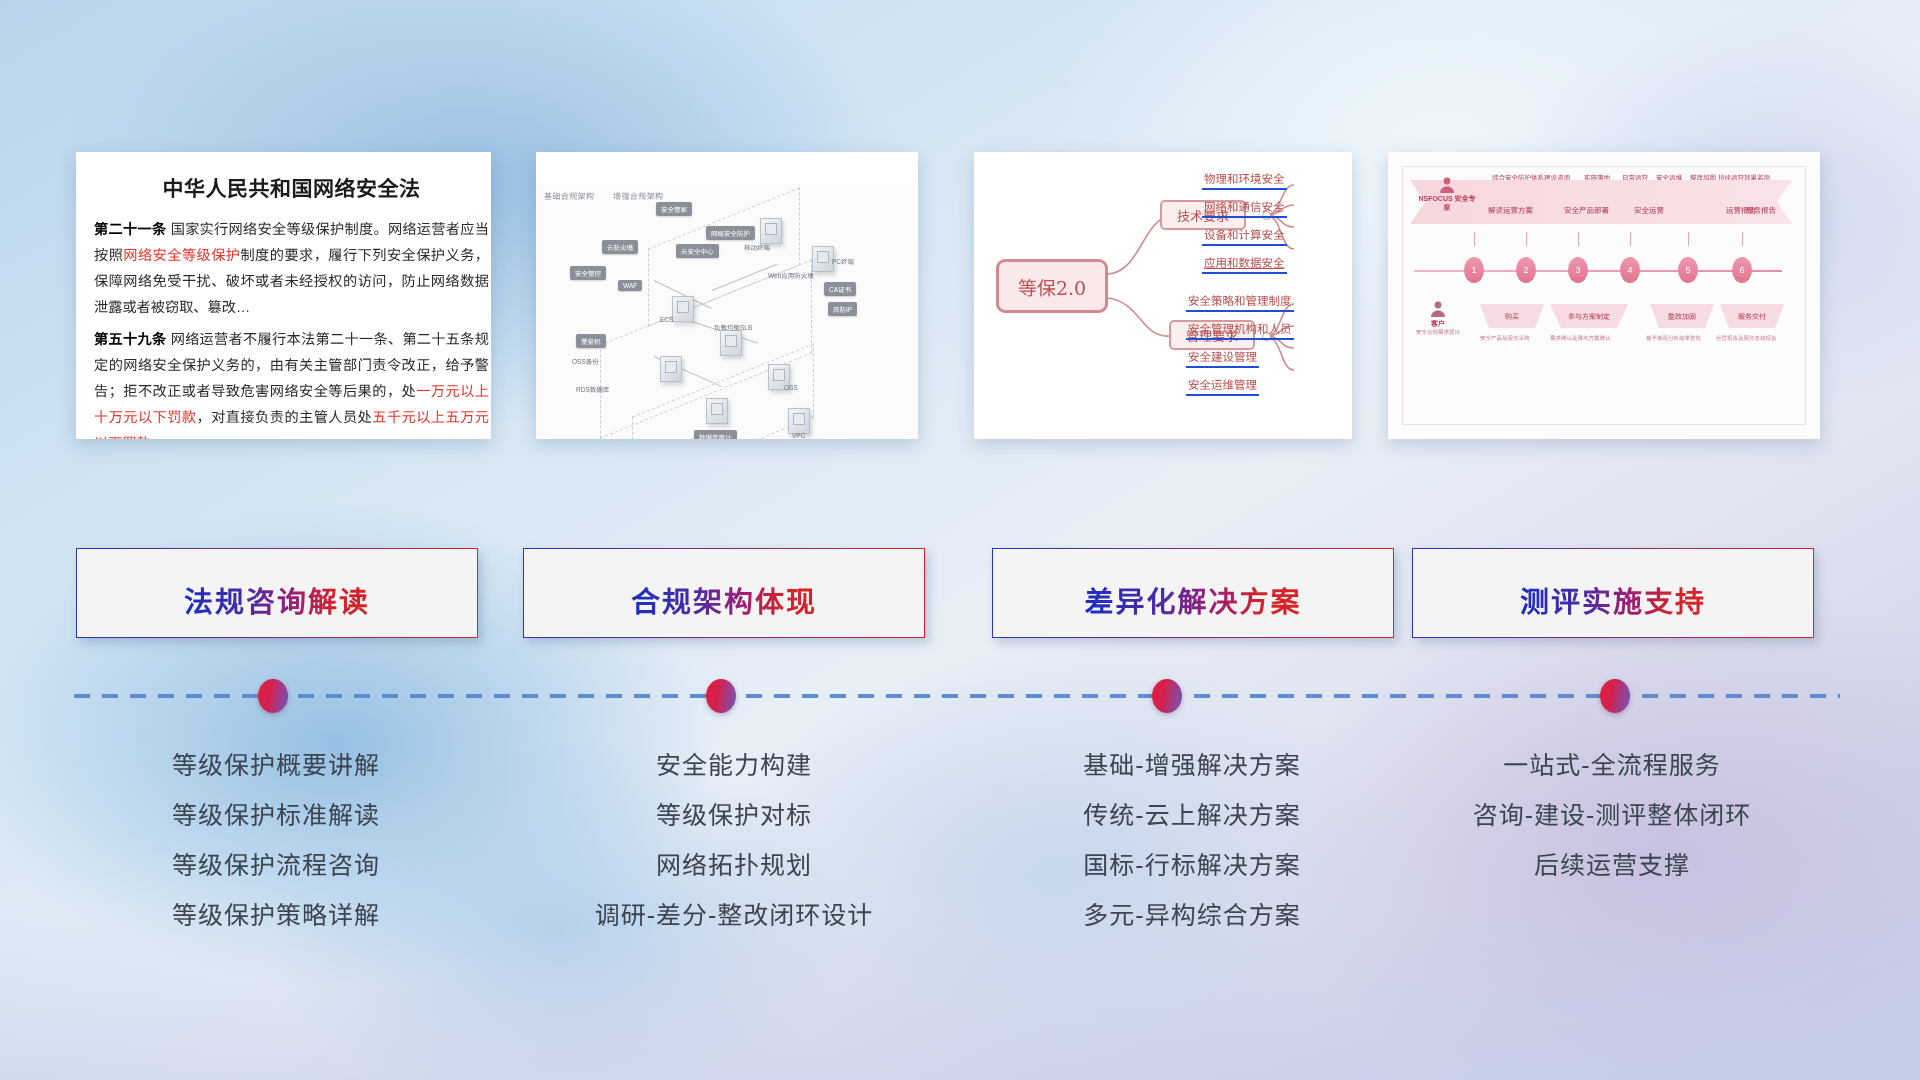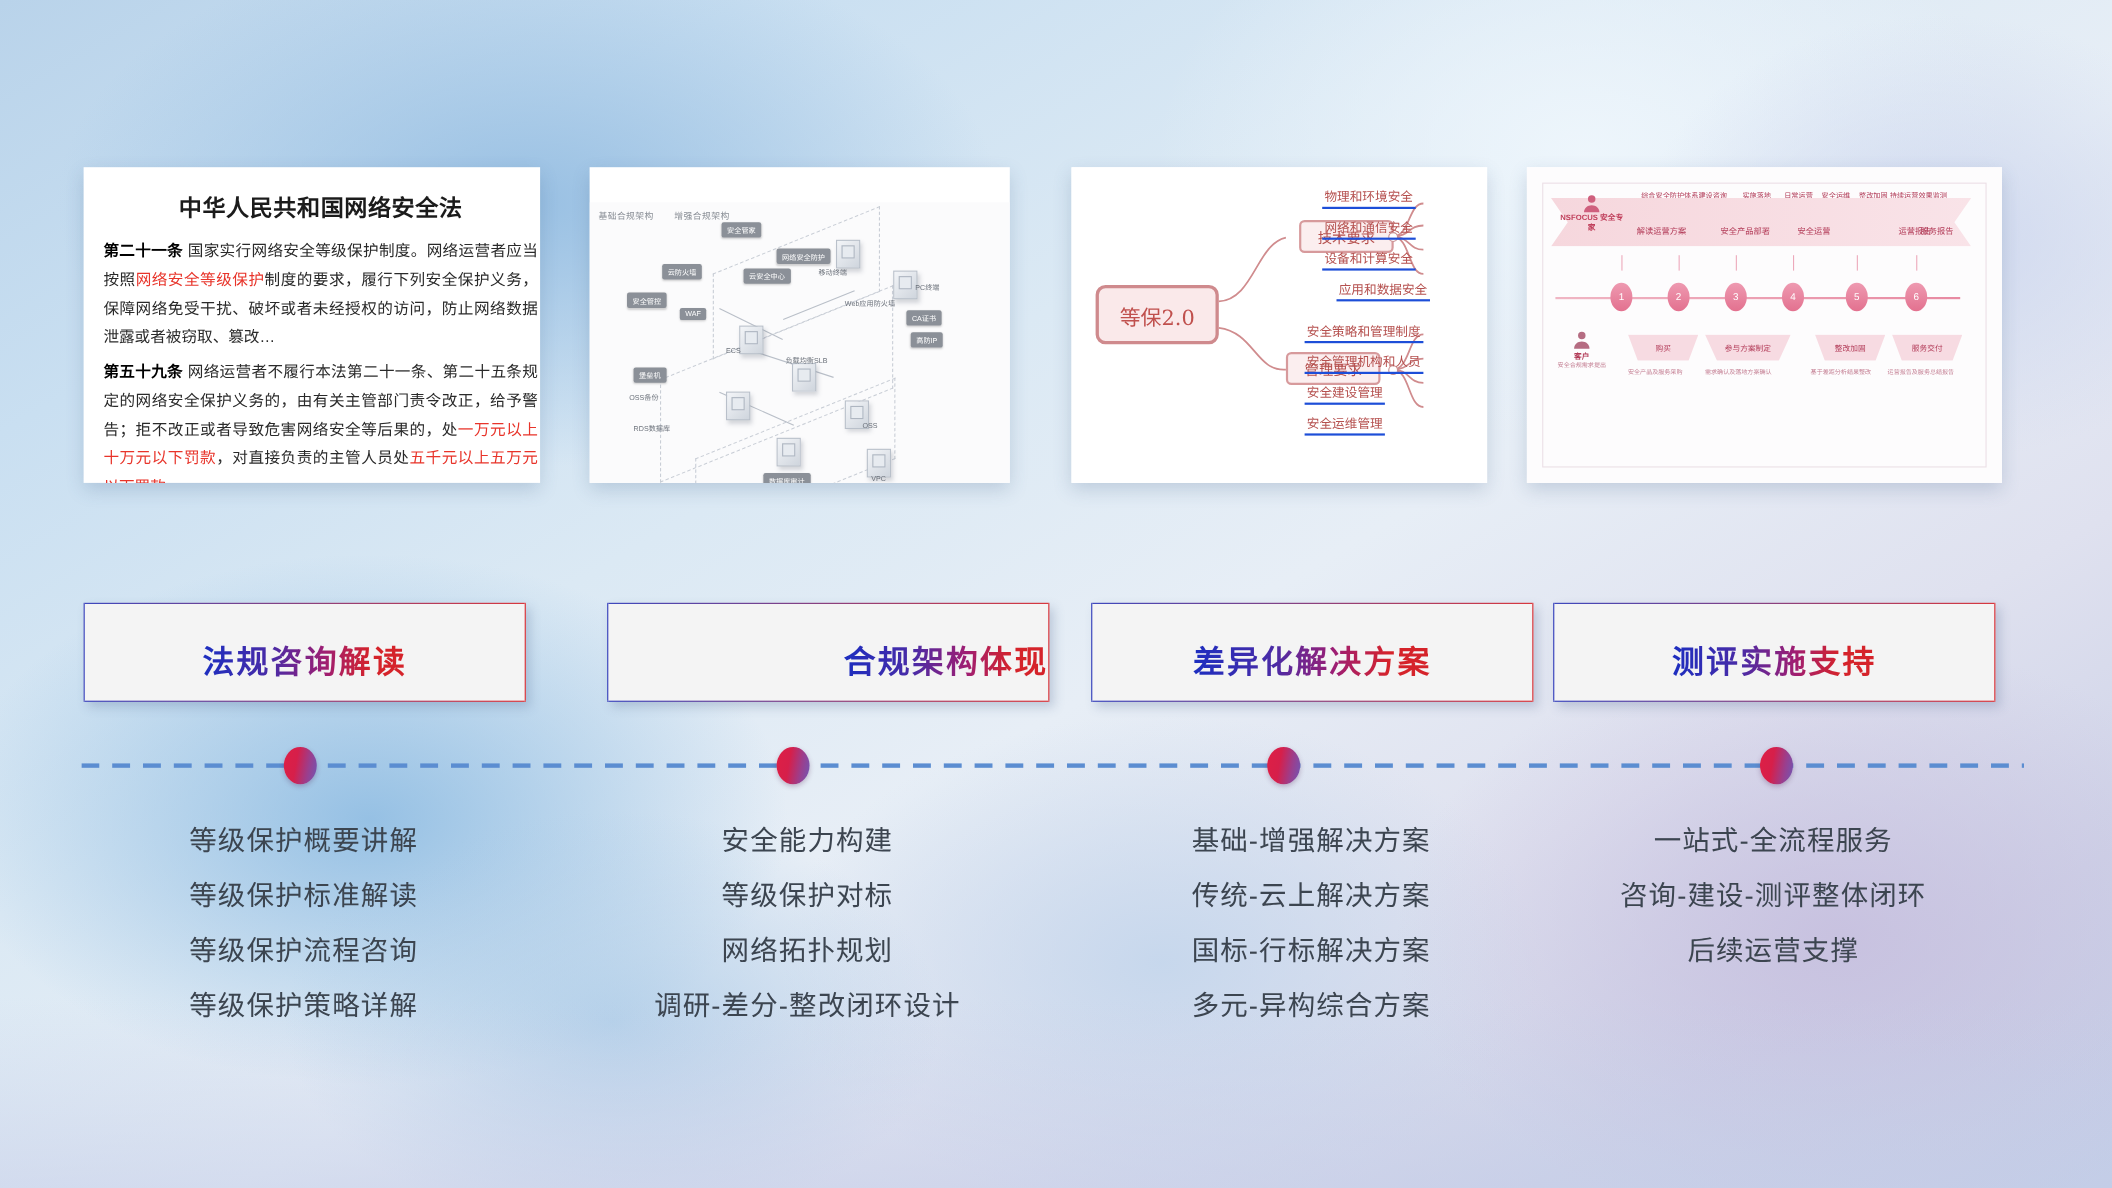--- a/index.html
+++ b/index.html
@@ -67,21 +67,21 @@
   .arch-label{position:absolute;font-size:6.5px;color:#6d737c;white-space:nowrap;}
 
   
   .mm{position:relative;width:100%;height:100%;background:#fff;}
   .mm-node{position:absolute;box-sizing:border-box;display:flex;align-items:center;
            justify-content:center;font-family:"DejaVu Serif","Liberation Serif",serif;}
   .mm-root{left:22px;top:107px;width:112px;height:54px;border:3px solid #cf8a8d;
            border-radius:9px;background:#fae9ea;color:#c0504d;font-size:19px;}
   .mm-l1{width:86px;height:30px;border:2px solid #d79a9c;border-radius:5px;
          background:#fbeeef;color:#b5504e;font-size:13px;}
-  .mm-tech{left:207px;top:48px;}
+  .mm-tech{left:186px;top:48px;}
   .mm-mgmt{left:195px;top:168px;}
   .mm-leaf{position:absolute;color:#b5504e;font-size:11.5px;white-space:nowrap;
            font-family:"DejaVu Serif","Liberation Serif",serif;
            border-bottom:2px solid #1d4ed8;padding:0 2px 2px 2px;}
   .mm-dot{position:absolute;width:7px;height:7px;border-radius:50%;
           border:1.4px solid #c98f91;background:#fff;}
 
   
   .ns{position:relative;width:100%;height:100%;background:#fdfcfd;}
   .ns-inner{position:absolute;left:14px;top:14px;right:14px;bottom:14px;border:1px solid #ecdfe6;}
@@ -107,21 +107,21 @@
   .titles{position:absolute;left:0;top:548px;width:1920px;height:92px;}
   .tbox{position:absolute;top:0;height:88px;background:#f4f4f4;
         border:1.6px solid;border-image:linear-gradient(90deg,#2a36b8,#d5232a) 1;
         box-shadow:4px 5px 9px rgba(70,95,140,.25);
         display:flex;align-items:center;justify-content:center;}
   .tbox span{font-size:29px;font-weight:600;letter-spacing:2px;
         background:linear-gradient(90deg,#1c2ec0 0%,#4a2ba6 34%,#9f1e72 60%,#d5232a 82%);
         -webkit-background-clip:text;background-clip:text;color:transparent;margin-top:12px;
         -webkit-text-fill-color:transparent;}
   .t1{left:76px;width:400px;}
-  .t2{left:552px;width:400px;justify-content:flex-end;}
+  .t2{left:523px;width:400px;}
   .t3{left:992px;width:400px;}
   .t4{left:1412px;width:400px;}
 
   
   .tl{position:absolute;left:74px;top:694px;width:1766px;height:4px;
       background-image:linear-gradient(90deg,#5b8dd1 0 16px,rgba(0,0,0,0) 16px 28px);
       background-size:28px 4px;background-repeat:repeat-x;}
   .dot{position:absolute;width:30px;height:34px;border-radius:50%;top:679px;
        background:linear-gradient(100deg,#de1f45 0%,#d61f4a 38%,#9a3f8e 72%,#6f57b5 100%);
        box-shadow:0 2px 5px rgba(90,40,90,.3);}
@@ -235,21 +235,21 @@
           <path d="M292,184 C308,184 306,218 320,218" fill="none" stroke="#d08c8e" stroke-width="1.6"></path>
         </svg>
 
         <div class="mm-node mm-root">等保2.0</div>
 
         <div class="mm-node mm-l1 mm-tech">技术要求</div>
         <div class="mm-dot" style="left:288px;top:59px;"></div>
         <div class="mm-leaf" style="left:228px;top:18px;">物理和环境安全</div>
         <div class="mm-leaf" style="left:228px;top:46px;">网络和通信安全</div>
         <div class="mm-leaf" style="left:228px;top:74px;">设备和计算安全</div>
-        <div class="mm-leaf" style="left:241px;top:102px;">应用和数据安全</div>
+        <div class="mm-leaf" style="left:228px;top:102px;text-decoration:underline;">应用和数据安全</div>
 
         <div class="mm-node mm-l1 mm-mgmt">管理要求</div>
         <div class="mm-dot" style="left:288px;top:180px;"></div>
         <div class="mm-leaf" style="left:212px;top:140px;">安全策略和管理制度</div>
         <div class="mm-leaf" style="left:212px;top:168px;">安全管理机构和人员</div>
         <div class="mm-leaf" style="left:212px;top:196px;">安全建设管理</div>
         <div class="mm-leaf" style="left:212px;top:224px;">安全运维管理</div>
       </div>
     </div>
 

